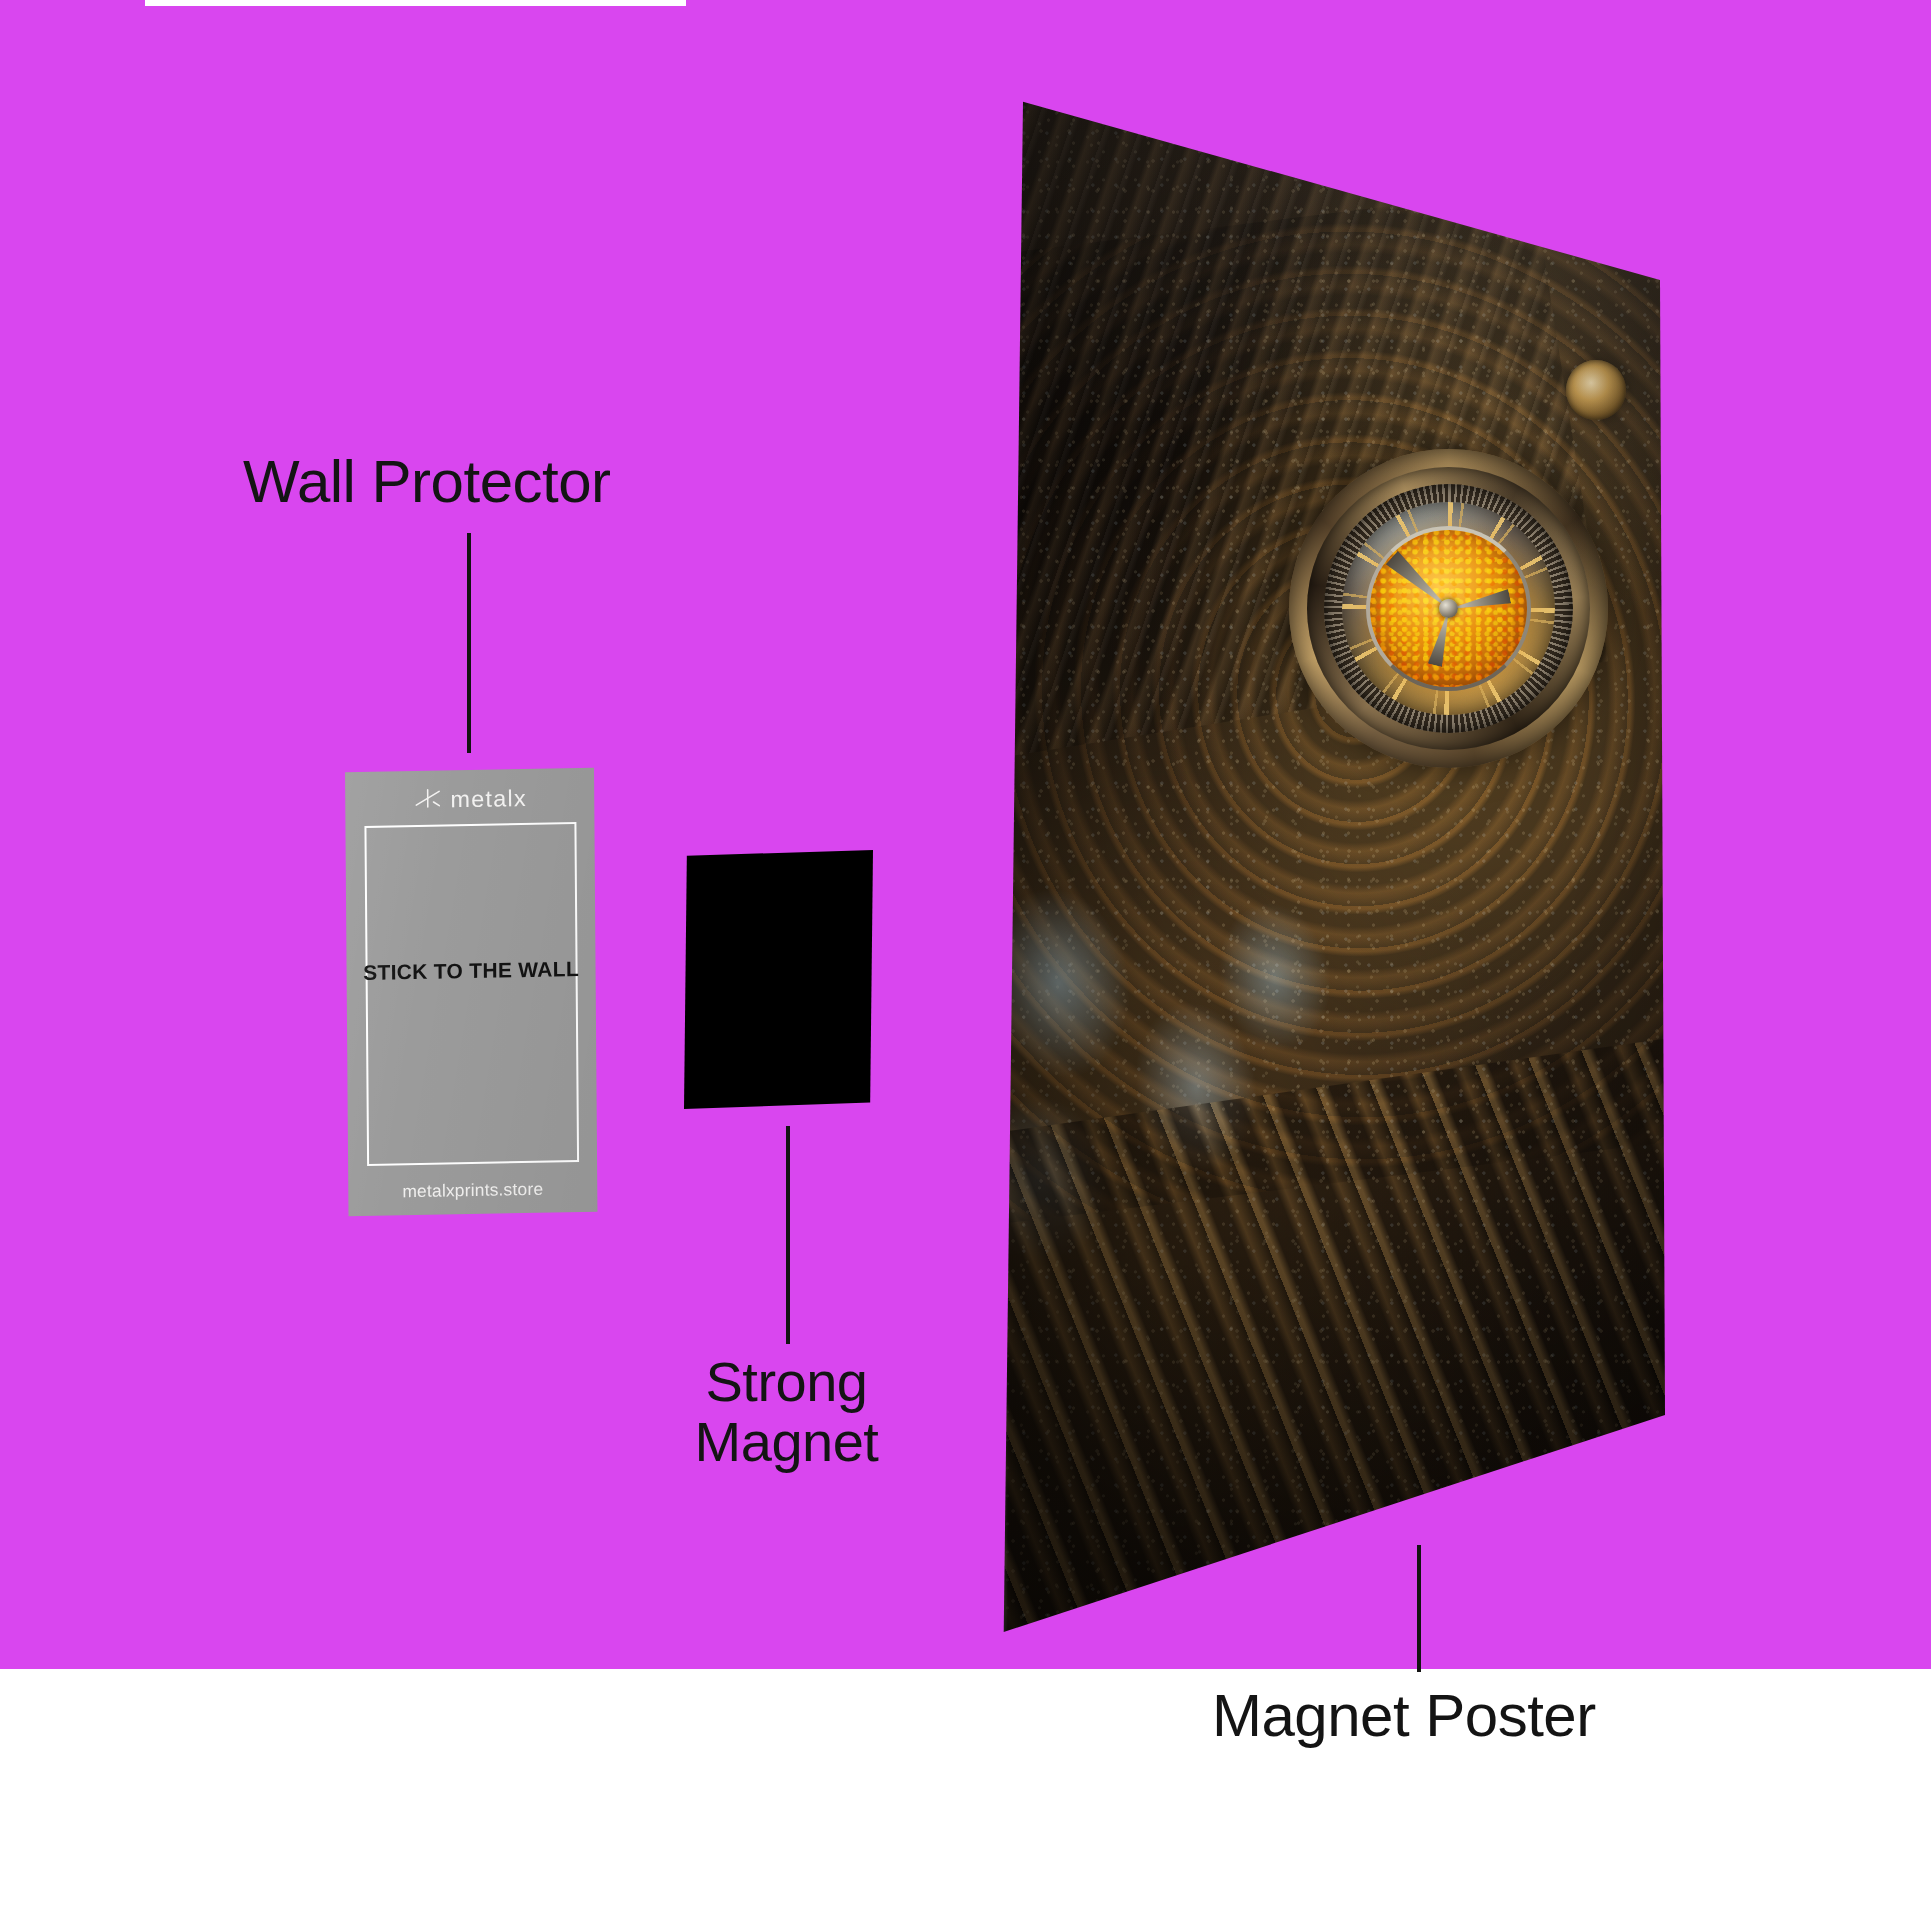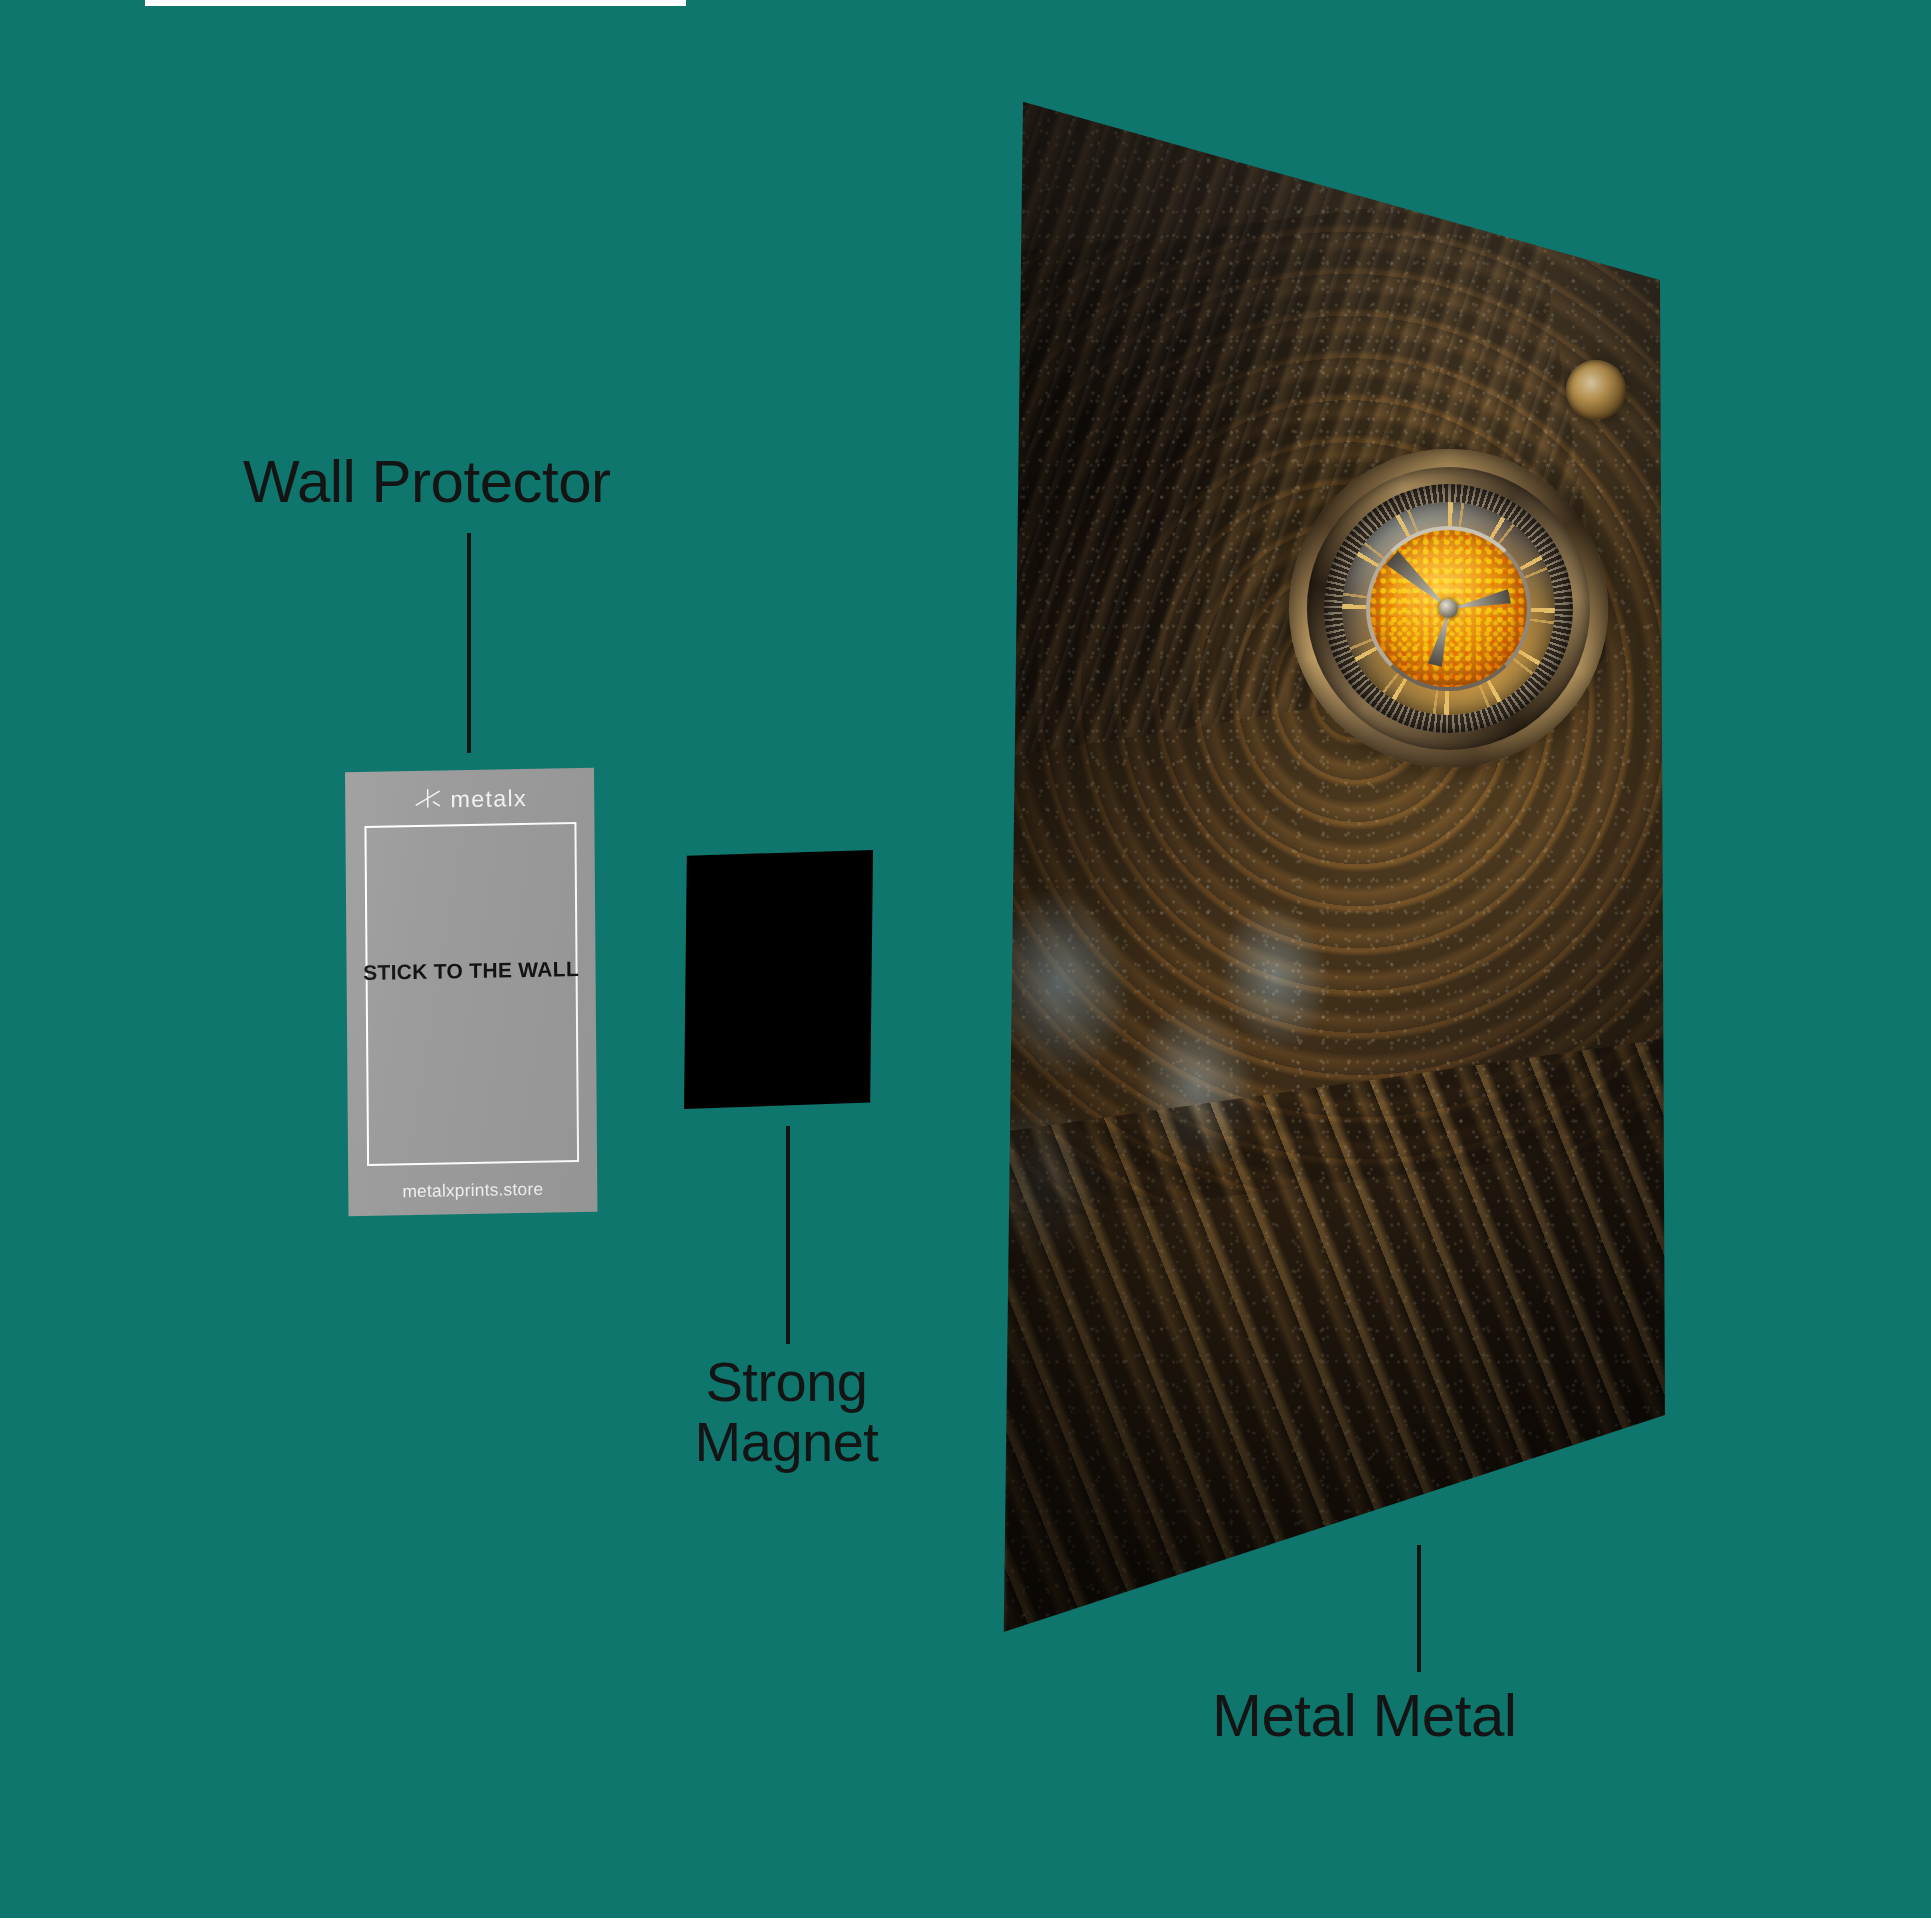--- a/index.html
+++ b/index.html
@@ -6,22 +6,22 @@
   * { margin:0; padding:0; box-sizing:border-box; }
 
   html, body {
     width:1931px; height:1931px;
     overflow:hidden;
     font-family:"Liberation Sans", sans-serif;
   }
 
   #stage {
     position:relative;
-    width:1931px; height:1918px;
-    background:#0f766e;
+    width:1931px; height:1669px;
+    background:#d946ef;
   }
 
   
   .top-strip {
     position:absolute;
     left:145px; top:0; width:541px; height:5.8px;
     background:#ffffff;
   }
 
   
@@ -455,16 +455,16 @@
         <div class="needle-hub"></div>
       </div>
 
       <div class="art-vignette"></div>
       <div class="poster-edge-gloss"></div>
     </div>
   </div>
 
   <div class="leader" id="leader-poster"></div>
 
-  <div class="label" id="label-metal-poster">Metal Metal</div>
+  <div class="label" id="label-metal-poster">Magnet Poster</div>
 
 </div>
 
 
 </body></html>

